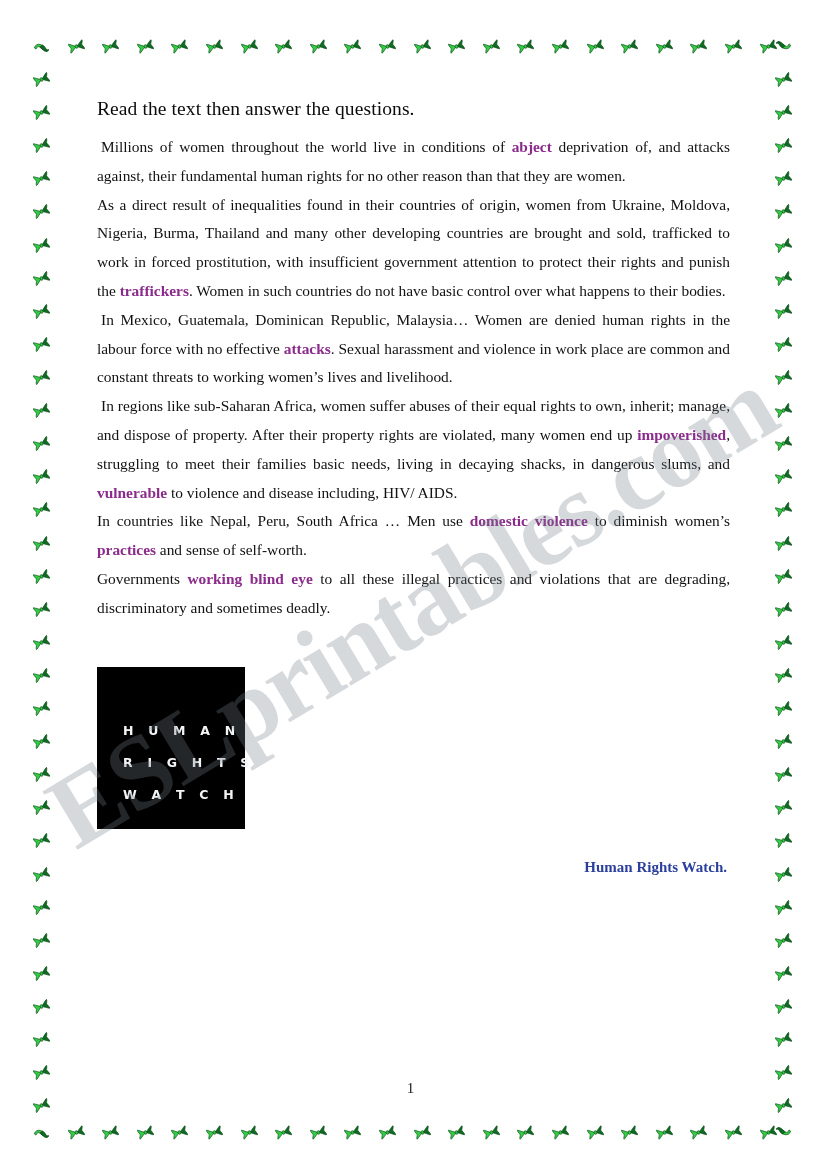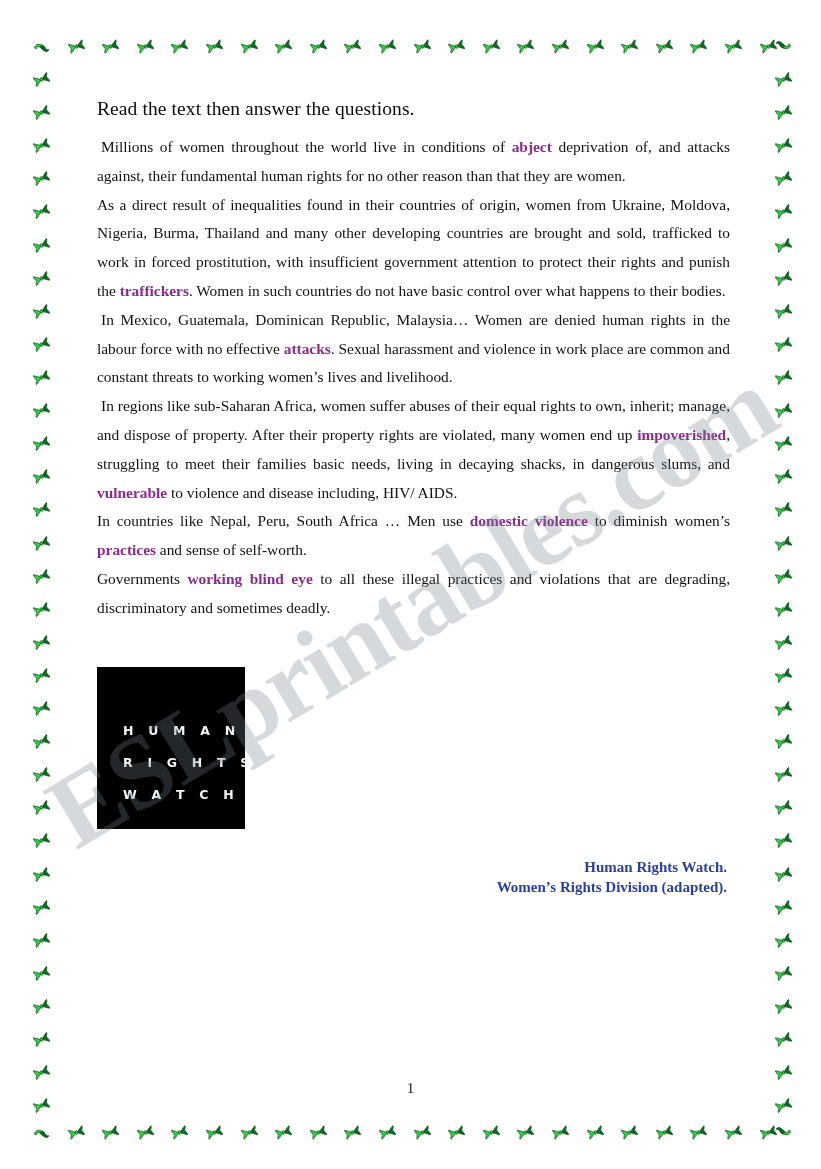--- a/index.html
+++ b/index.html
@@ -1170,20 +1170,19 @@
     <div class="hrw-logo">
       <div class="lines" id="logo-lines">
           <div class="hrw-line">H U M A N</div>
           <div class="hrw-line">R I G H T S</div>
           <div class="hrw-line">W A T C H</div>
         </div>
     </div>
 
     <div class="attribution">
       <div>Human Rights Watch.</div>
-      <div>Women’s Rights Division (adapted).</div>
     </div>
 
   </div>
 
   <div class="page-number">1</div>
 
 </div>
 
 </body></html>

